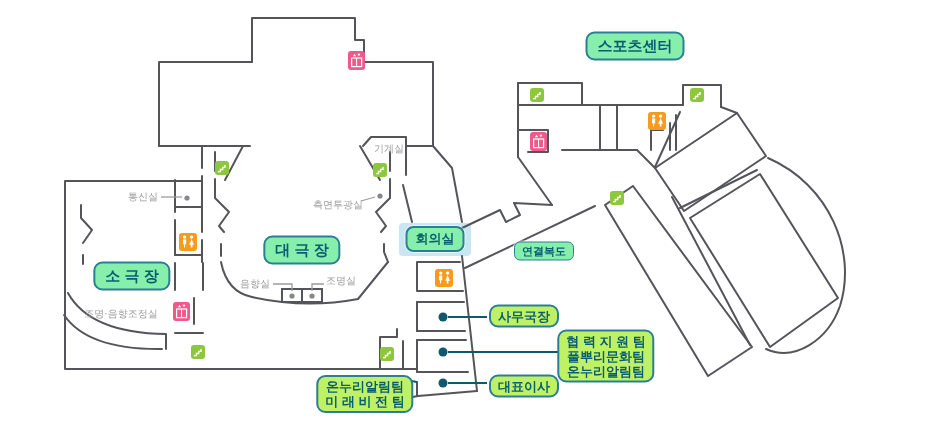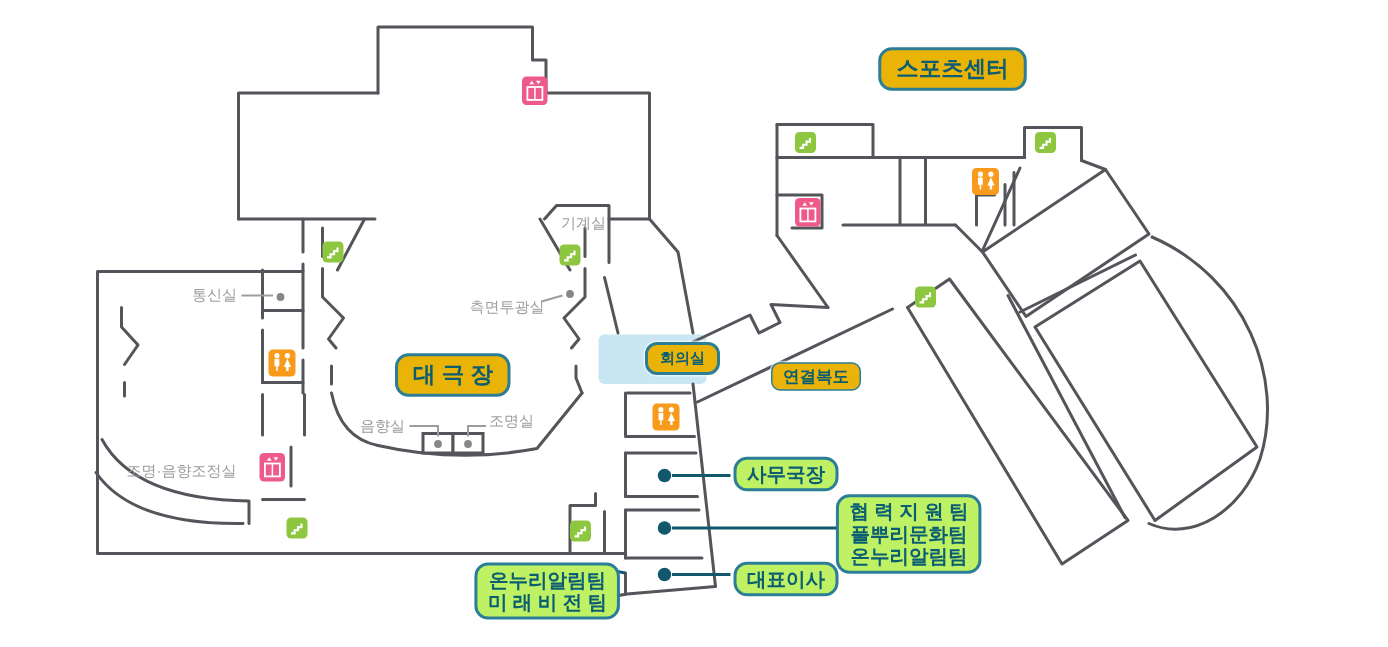--- a/index.html
+++ b/index.html
@@ -1,22 +1,22 @@
 <!DOCTYPE html>
 <html><head>
 <meta charset="utf-8">
 <style>
   html,body{margin:0;padding:0;background:#fff;}
   .canvas{position:relative;width:925px;height:431px;background:#fff;overflow:hidden;
           font-family:"Liberation Sans","DejaVu Sans",sans-serif;}
   svg.plan{position:absolute;left:0;top:0;}
   .lbl{position:absolute;transform:translate(-50%,-50%);white-space:nowrap;}
-  .room-label{background:#eab308;border:2px solid #2b7e95;border-radius:9px;color:#0b5d72;
+  .room-label{background:#86efac;border:2px solid #2b7e95;border-radius:9px;color:#0b5d72;
               font-weight:bold;font-size:15px;padding:3px 10px;box-shadow:0 0 0 1px rgba(255,255,255,.6);}
-  .room-label.mid{font-size:10px;padding:2px 8px;border-radius:8px;margin-left:20px;}
+  .room-label.mid{font-size:13px;padding:2px 8px;border-radius:8px;}
   .room-label.small{font-size:11px;padding:1px 7px;border-width:1.5px;border-radius:6px;}
   .office-label{background:#bef264;border:2px solid #2b7e95;border-radius:9px;color:#0b5d72;
                 font-weight:bold;font-size:13px;line-height:15px;padding:2px 7px;text-align:center;}
   .gray-label{color:#9b9c9e;font-size:10px;}
 </style>
 </head>
 <body>
 
 <div class="canvas">
 
@@ -185,20 +185,21 @@
     </g>
   </svg>
 
   <div class="lbl gray-label" style="left:143px;top:197px;">통신실</div>
   <div class="lbl gray-label" style="left:389px;top:149px;">기계실</div>
   <div class="lbl gray-label" style="left:338px;top:205px;">측면투광실</div>
   <div class="lbl gray-label" style="left:255px;top:284px;">음향실</div>
   <div class="lbl gray-label" style="left:341px;top:281px;">조명실</div>
   <div class="lbl gray-label" style="left:121px;top:314px;">조명·음향조정실</div>
 
+  <div class="lbl room-label" style="left:132px;top:276px;">소 극 장</div>
   <div class="lbl room-label" style="left:302px;top:250px;">대 극 장</div>
   <div class="lbl room-label mid" style="left:435px;top:239px;">회의실</div>
   <div class="lbl room-label" style="left:635px;top:46px;">스포츠센터</div>
   <div class="lbl room-label small" style="left:544px;top:235px;margin-top:16px;">연결복도</div>
 
   <div class="lbl office-label" style="left:524px;top:316px;">사무국장</div>
   <div class="lbl office-label" style="left:606px;top:356px;">
     <div>협 력 지 원 팀</div>
     <div>풀뿌리문화팀</div>
     <div>온누리알림팀</div>

